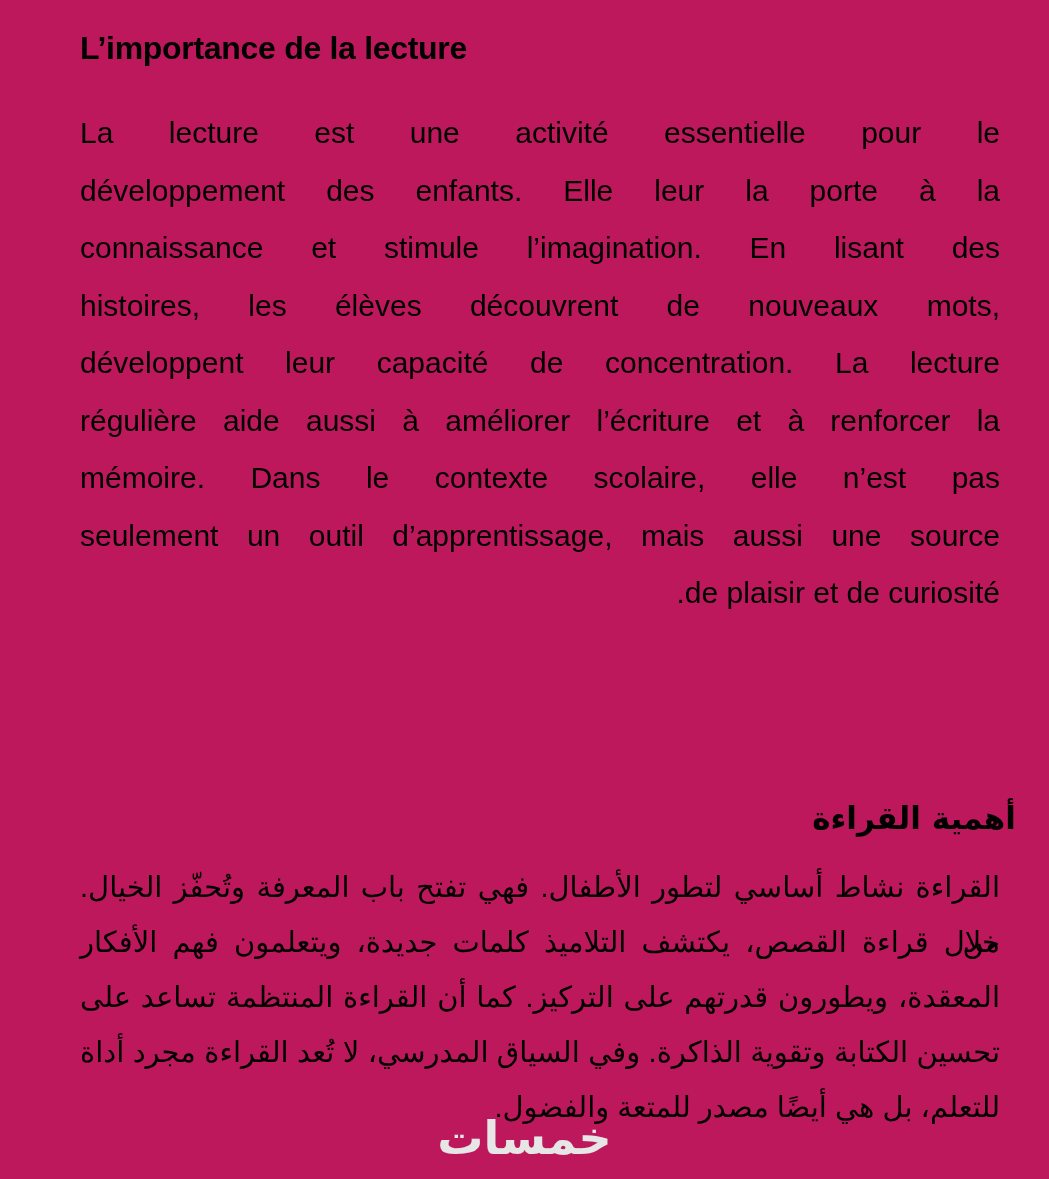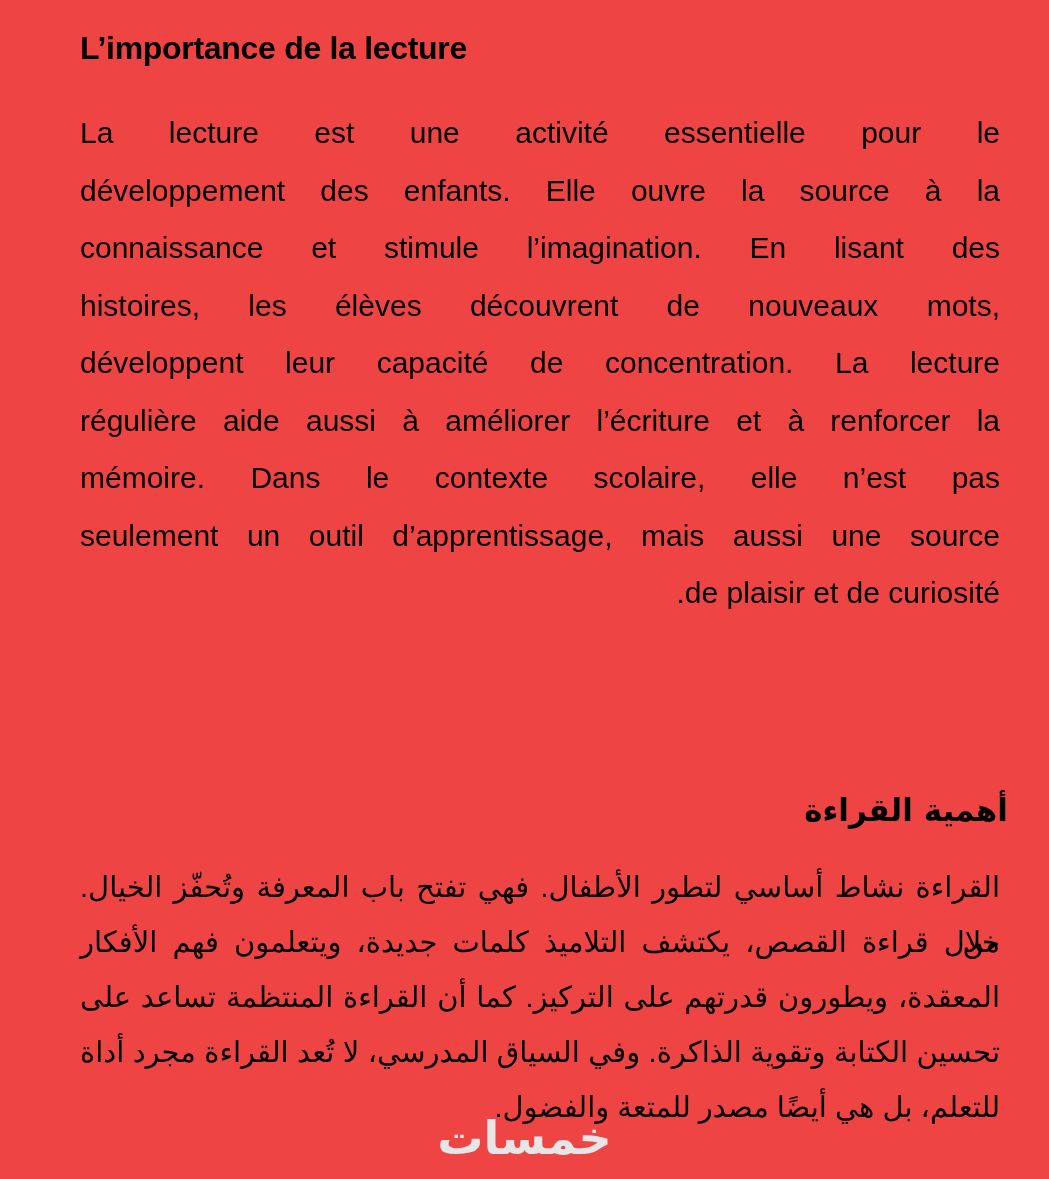--- a/index.html
+++ b/index.html
@@ -11,21 +11,21 @@
     width: 1049px;
     height: 1179px;
     overflow: hidden;
     font-family: "Liberation Sans", "DejaVu Sans", sans-serif;
     color: #000000;
   }
   .page {
     position: relative;
     width: 1049px;
     height: 1179px;
-    background: #ef4444;
+    background: #be185d;
   }
   
   .fr-title {
     position: absolute;
     left: 80px;
     top: 30px;
     margin: 0;
     font-size: 32px;
     font-weight: 700;
     letter-spacing: -0.3px;
@@ -51,21 +51,21 @@
     text-align: right;
     text-align-last: right;
     direction: rtl;
   }
   
   .ar-title {
     position: absolute;
     left: 80px;
     top: 779px;
     width: 920px;
-    margin: 8px;
+    margin: 16px;
     direction: rtl;
     text-align: right;
     font-size: 31px;
     font-weight: 700;
     line-height: 46px;
     color: #000000;
     font-family: "DejaVu Sans", sans-serif;
   }
   
   .ar-para {
@@ -106,21 +106,21 @@
 </style>
 </head>
 <body>
 
 <div class="page">
 
   <h1 class="fr-title">L’importance de la lecture</h1>
 
   <div class="fr-para">
     <div class="fr-line">La lecture est une activité essentielle pour le</div>
-    <div class="fr-line">développement des enfants. Elle ouvre la source à la</div>
+    <div class="fr-line">développement des enfants. Elle leur la porte à la</div>
     <div class="fr-line">connaissance et stimule l’imagination. En lisant des</div>
     <div class="fr-line">histoires, les élèves découvrent de nouveaux mots,</div>
     <div class="fr-line">développent leur capacité de concentration. La lecture</div>
     <div class="fr-line">régulière aide aussi à améliorer l’écriture et à renforcer la</div>
     <div class="fr-line">mémoire. Dans le contexte scolaire, elle n’est pas</div>
     <div class="fr-line">seulement un outil d’apprentissage, mais aussi une source</div>
     <div class="fr-line last" dir="rtl">de plaisir et de curiosité.</div>
   </div>
 
   <h2 class="ar-title" dir="rtl">أهمية القراءة</h2>

